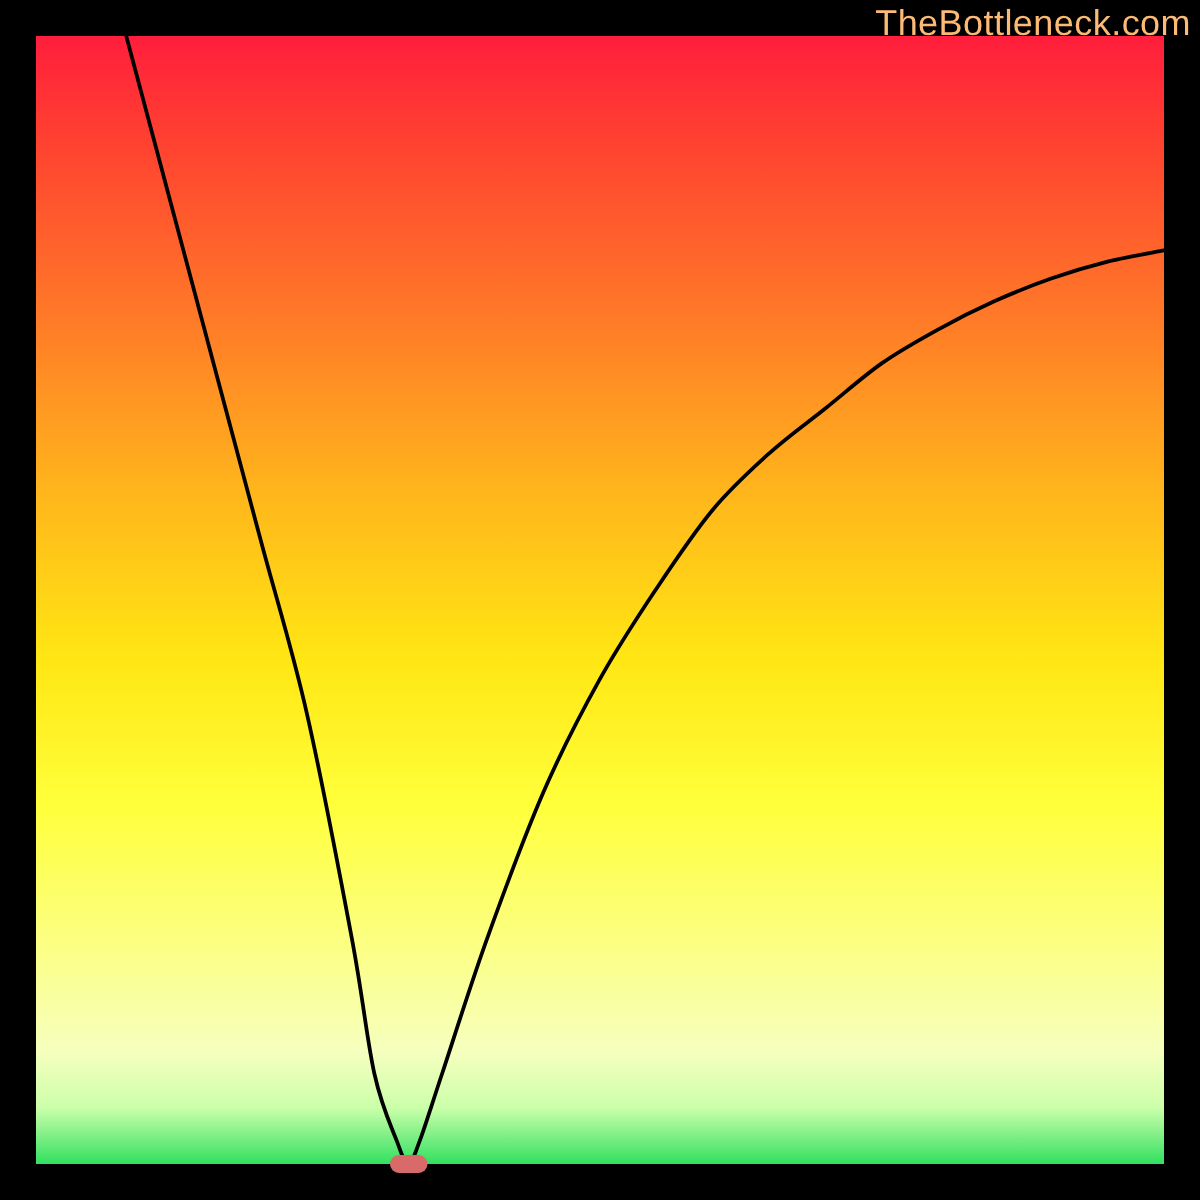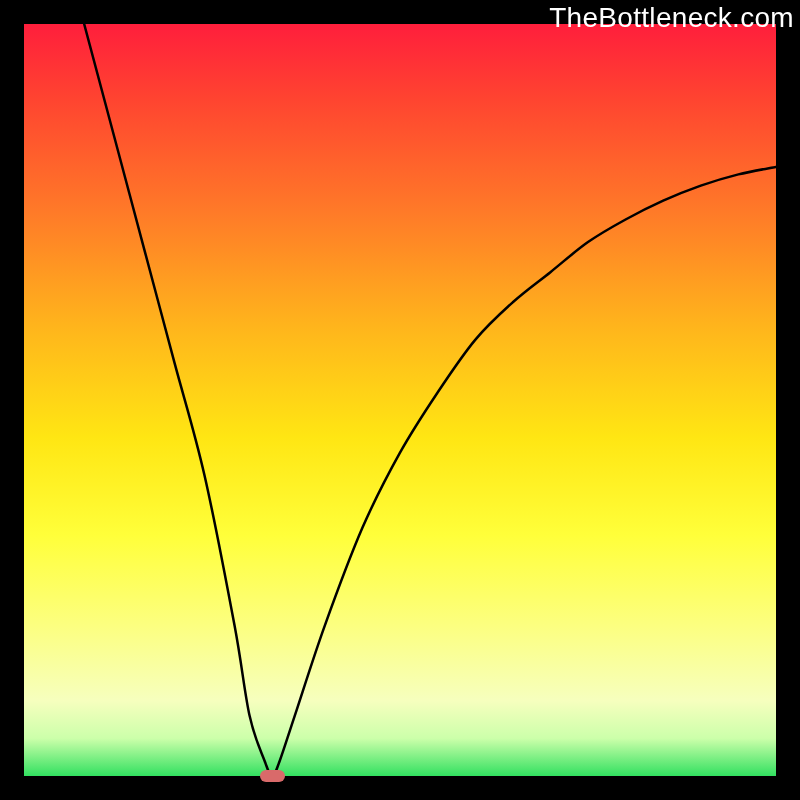--- a/index.html
+++ b/index.html
@@ -37,22 +37,22 @@
       #FCFF80 80%,
       #F6FFBE 90%,
       #CCFFAA 95%,
       #32E060 100%
     );
   }
   .watermark {
     position: absolute;
     top: 2px;
     right: 6px;
-    color: #ffffff;
-    font-size: 28px;
+    color: #fdba74;
+    font-size: 24px;
     font-weight: 500;
     letter-spacing: 0.3px;
     z-index: 5;
   }
   svg.curve {
     position: absolute;
     top: 24px;
     left: 24px;
     width: 752px;
     height: 752px;

